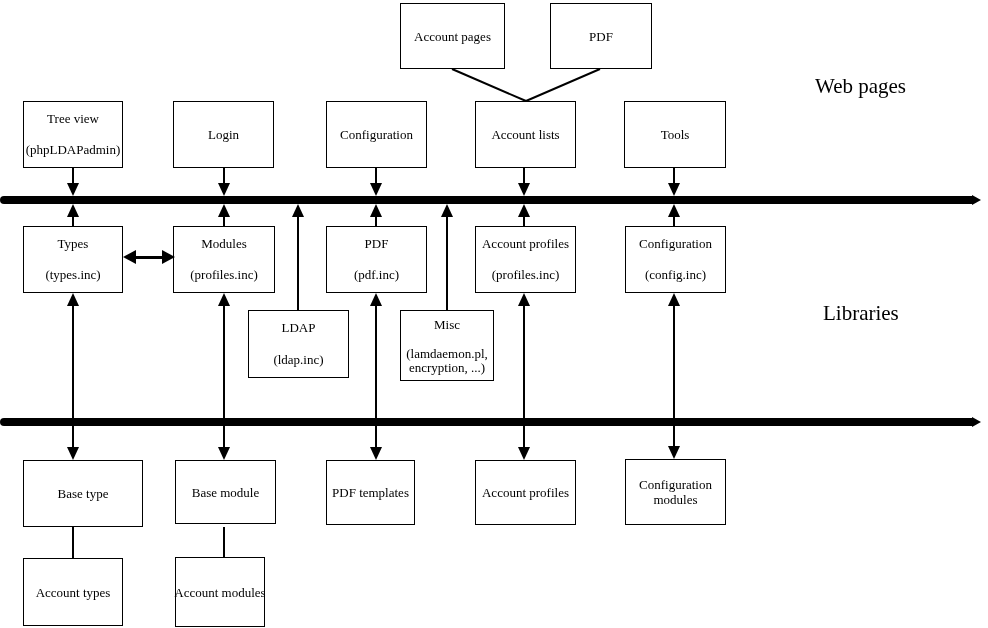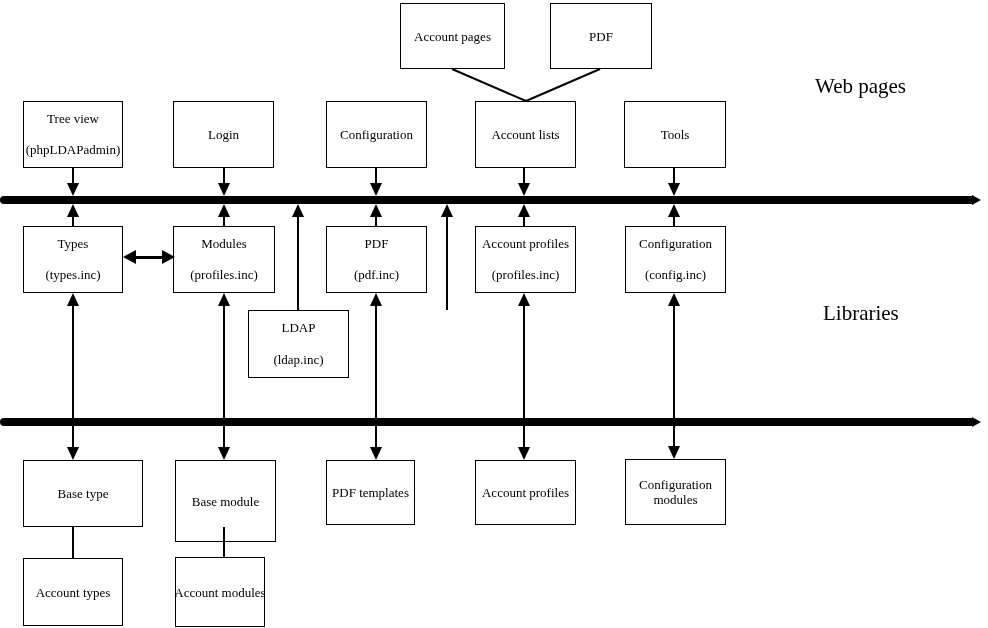--- a/index.html
+++ b/index.html
@@ -89,25 +89,32 @@
   </div>
   <div class="box split" style="left:625px;top:226px;width:101px;height:67px">
     <span class="bl">Configuration</span>
     <span class="bl">(config.inc)</span>
   </div>
 
   <div class="box split" style="left:248px;top:310px;width:101px;height:68px">
     <span class="bl">LDAP</span>
     <span class="bl">(ldap.inc)</span>
   </div>
+  <div class="box misc-split" style="left:400px;top:310px;width:94px;height:71px">
+    <span class="bl">Misc</span>
+    <div class="bgroup">
+      <span class="bl">(lamdaemon.pl,</span>
+      <span class="bl">encryption, ...)</span>
+    </div>
+  </div>
 
   <div class="box center" style="left:23px;top:460px;width:120px;height:67px">
     <span class="bl">Base type</span>
   </div>
-  <div class="box center" style="left:175px;top:460px;width:101px;height:82px">
+  <div class="box center" style="left:175px;top:460px;width:101px;height:64px">
     <span class="bl">Base module</span>
   </div>
   <div class="box center" style="left:326px;top:460px;width:89px;height:65px">
     <span class="bl">PDF templates</span>
   </div>
   <div class="box center" style="left:475px;top:460px;width:101px;height:65px">
     <span class="bl">Account profiles</span>
   </div>
   <div class="box center" style="left:625px;top:459px;width:101px;height:66px">
     <span class="bl">Configuration</span>

